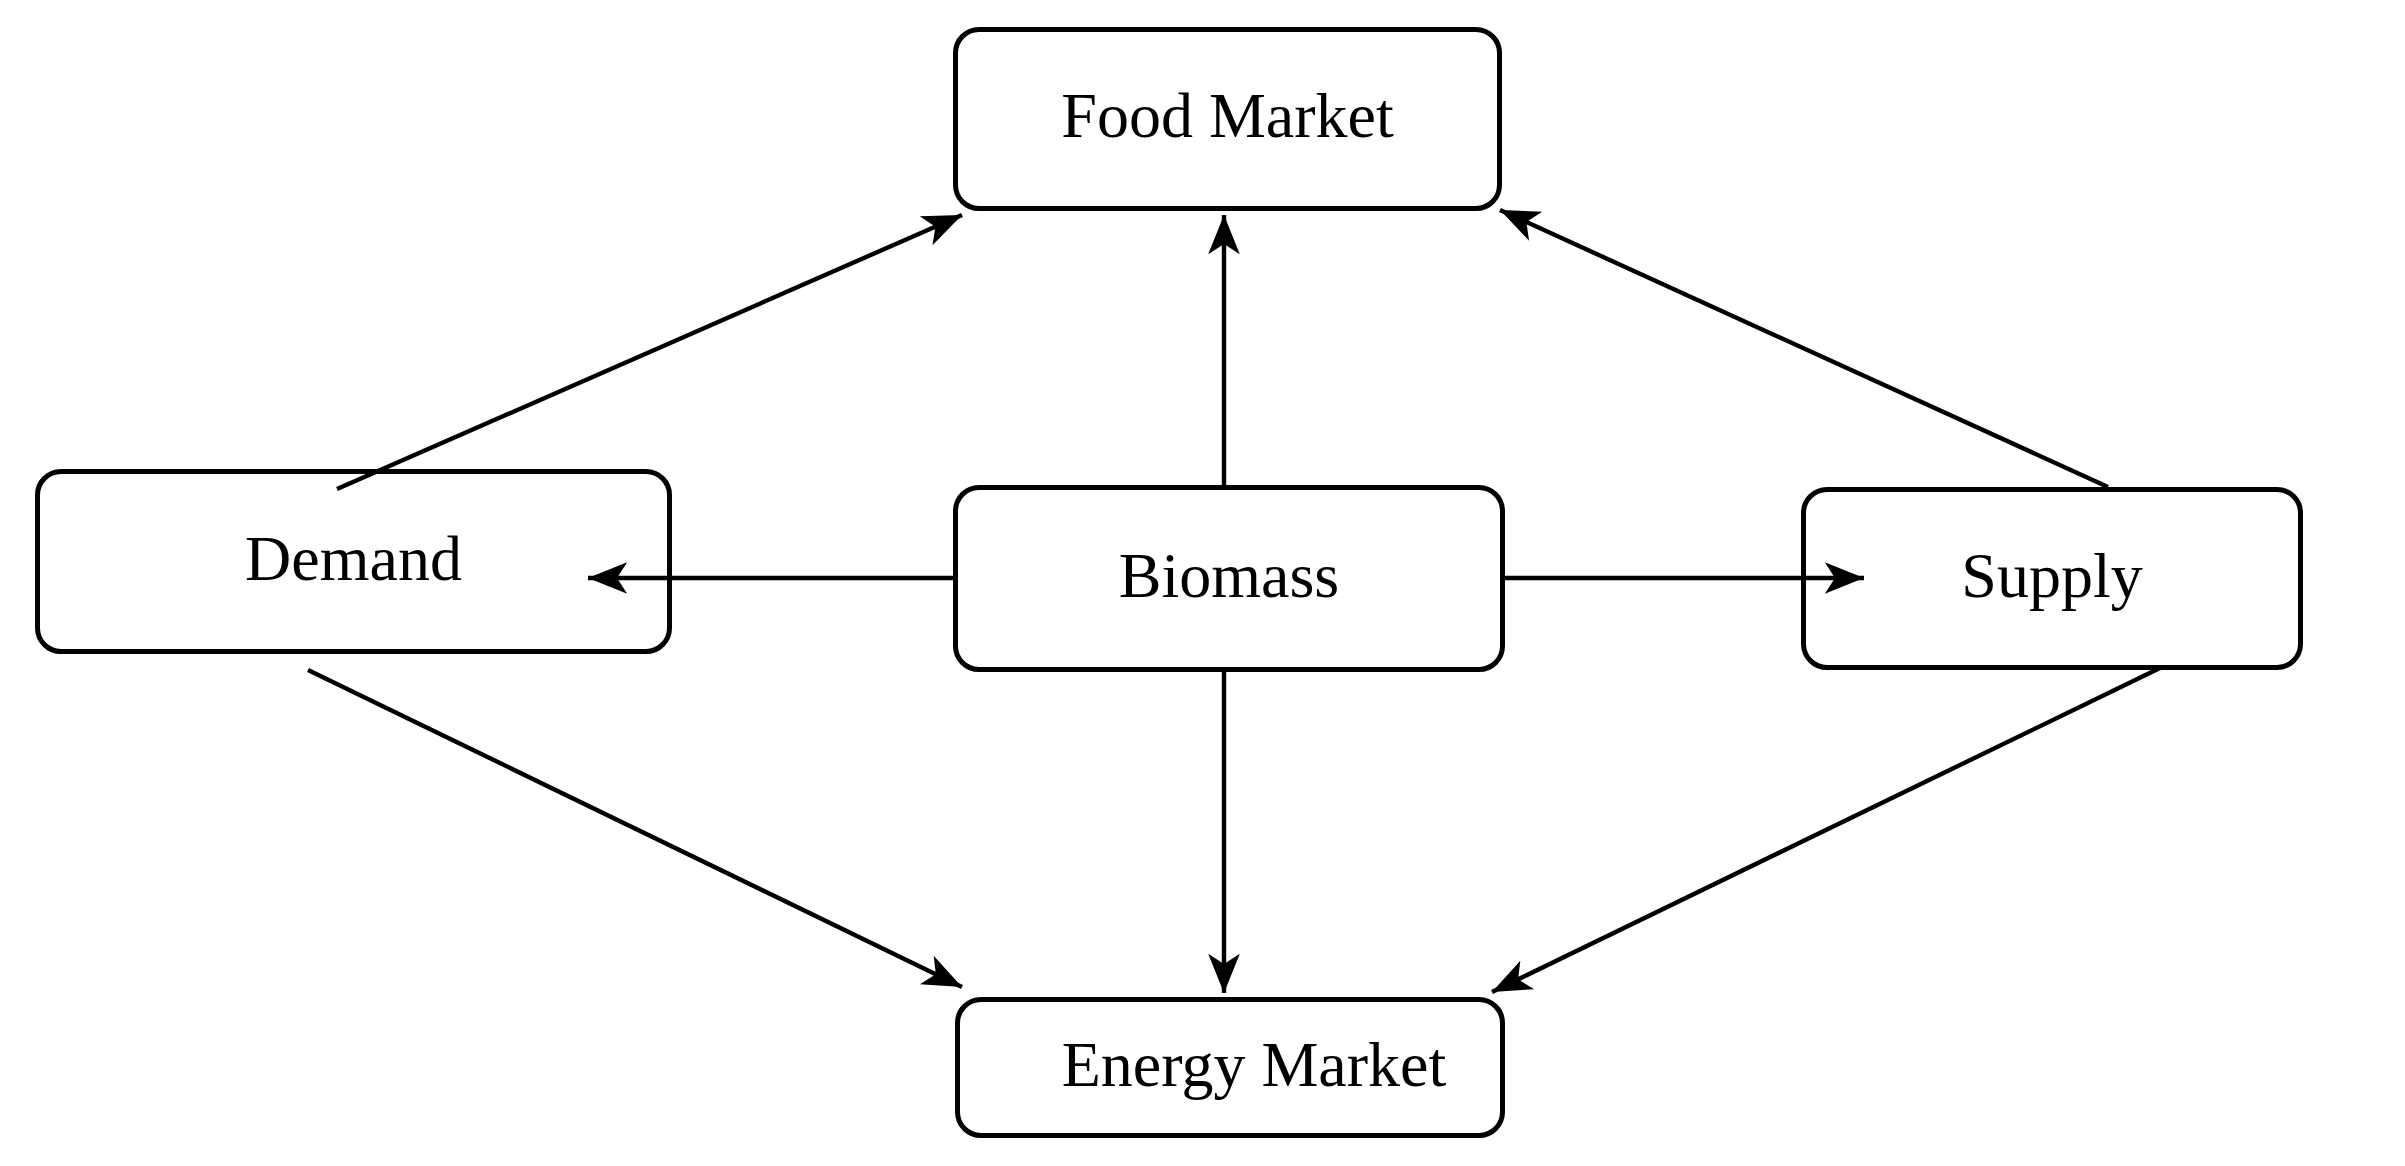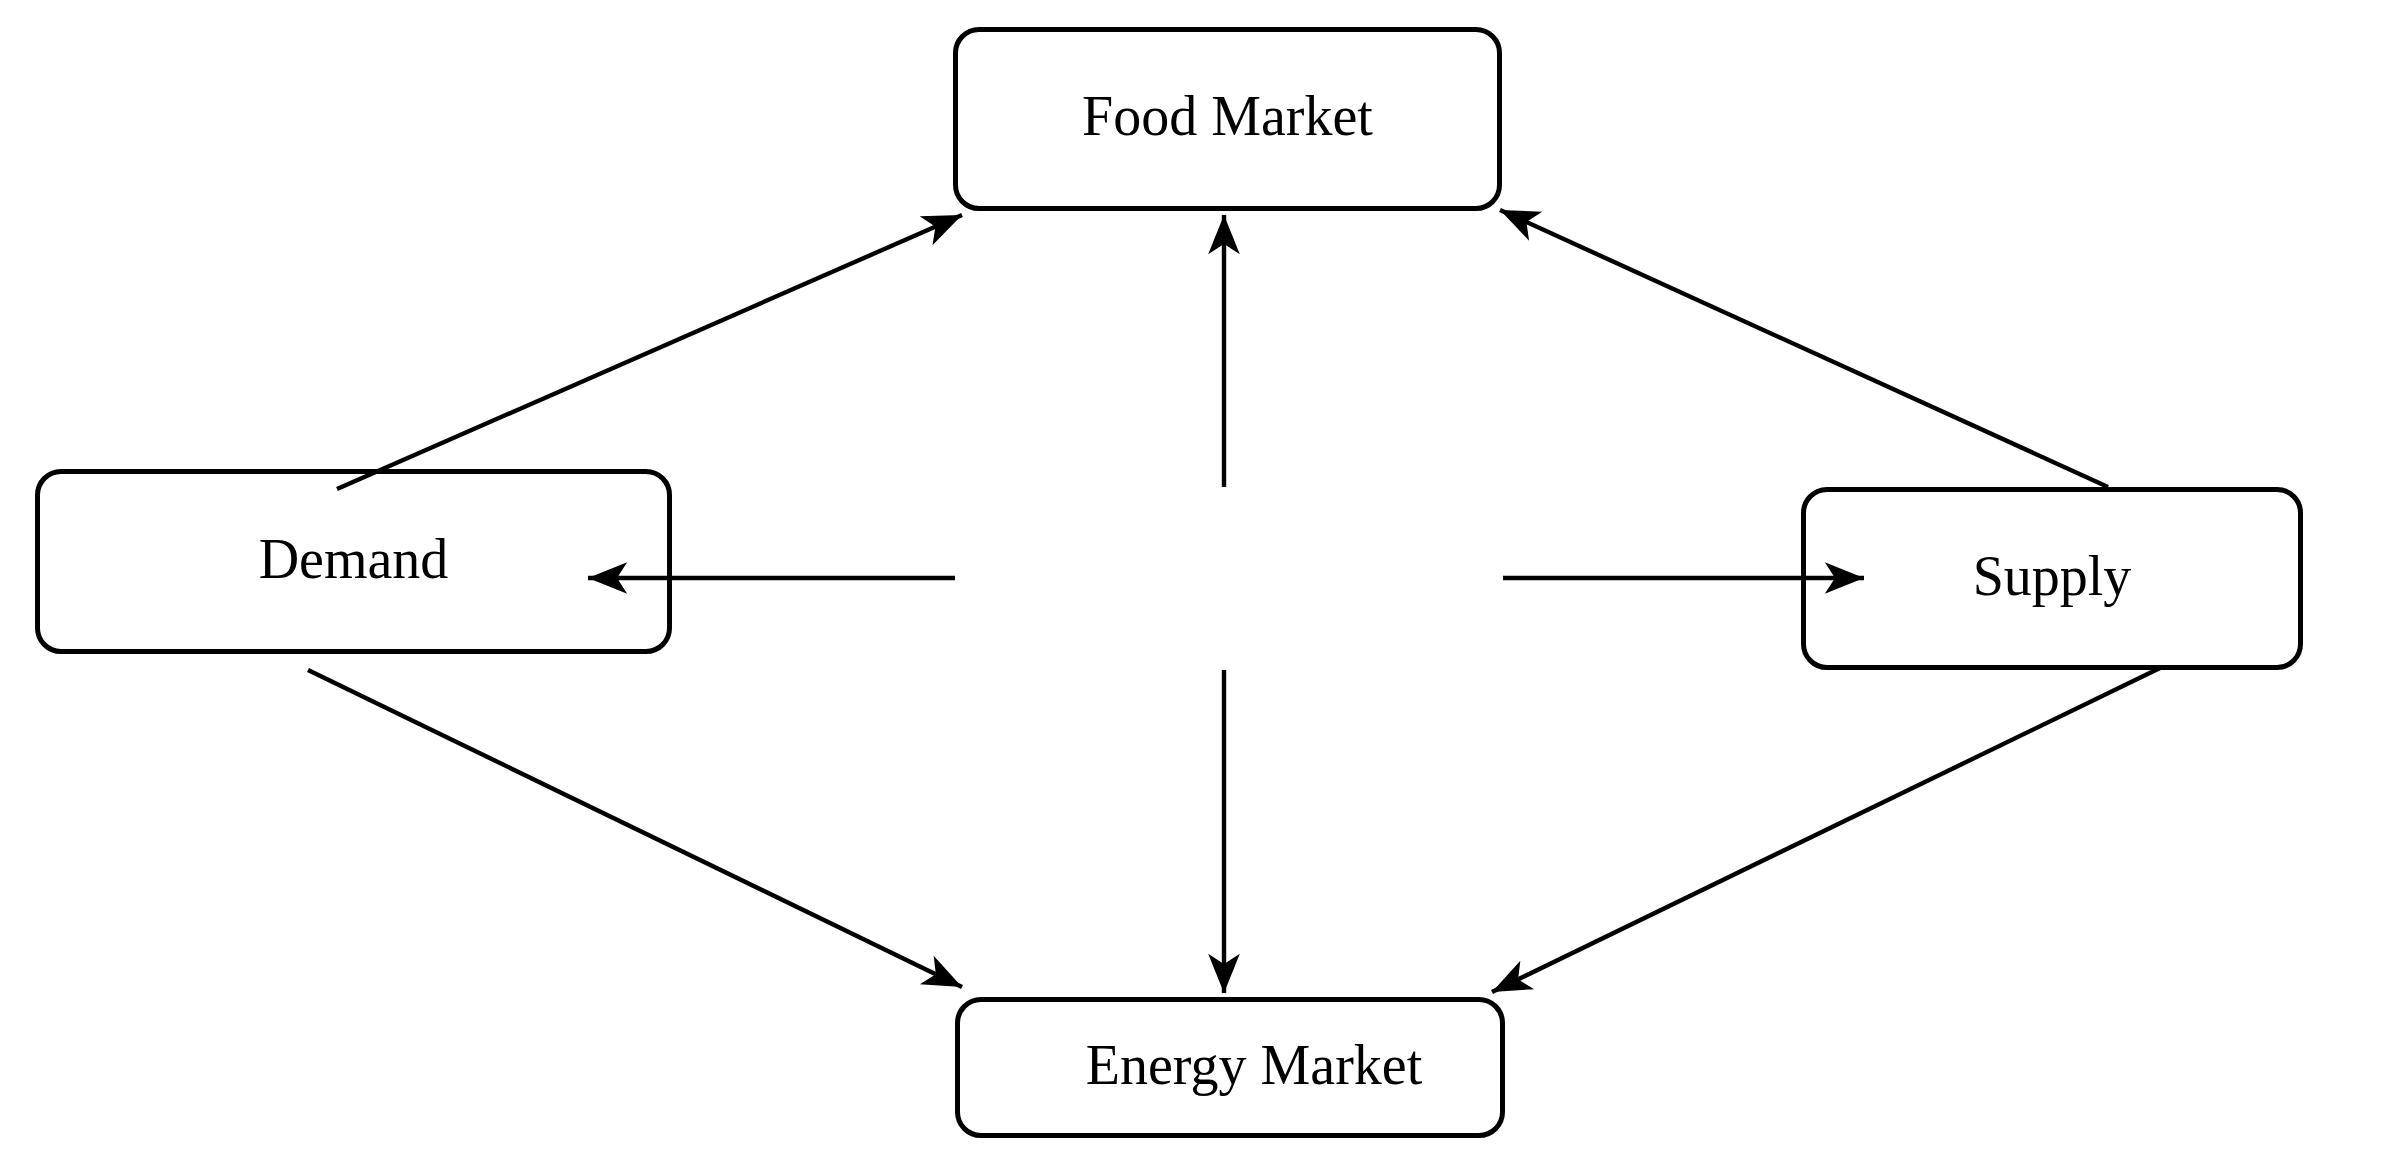--- a/index.html
+++ b/index.html
@@ -20,21 +20,21 @@
     box-sizing: border-box;
     background: #ffffff;
     border: 5px solid #000000;
     border-radius: 26px;
     display: flex;
     align-items: center;
     justify-content: center;
     z-index: 1;
   }
   .node-label {
-    font-size: 56px;
+    font-size: 64px;
     line-height: 1;
     color: #000000;
     white-space: nowrap;
     padding-bottom: 6px;
   }
   #node-food-market   { left: 953px;  top: 27px;  width: 549px; height: 184px; }
   #node-demand        { left: 35px;   top: 469px; width: 637px; height: 185px; }
   #node-biomass       { left: 953px;  top: 485px; width: 552px; height: 187px; }
   #node-supply        { left: 1801px; top: 487px; width: 502px; height: 183px; }
   #node-energy-market { left: 955px;  top: 997px; width: 550px; height: 141px; padding-left: 48px; }
@@ -58,20 +58,23 @@
 <div class="canvas">
 
   <div class="node" id="node-food-market">
     <span class="node-label">Food Market</span>
   </div>
 
   <div class="node" id="node-demand">
     <span class="node-label">Demand</span>
   </div>
 
+  <div class="node" id="node-biomass">
+    <span class="node-label">Biomass</span>
+  </div>
 
   <div class="node" id="node-supply">
     <span class="node-label">Supply</span>
   </div>
 
   <div class="node" id="node-energy-market">
     <span class="node-label">Energy Market</span>
   </div>
 
   <svg class="edges" viewBox="0 0 2405 1166" xmlns="http://www.w3.org/2000/svg">

